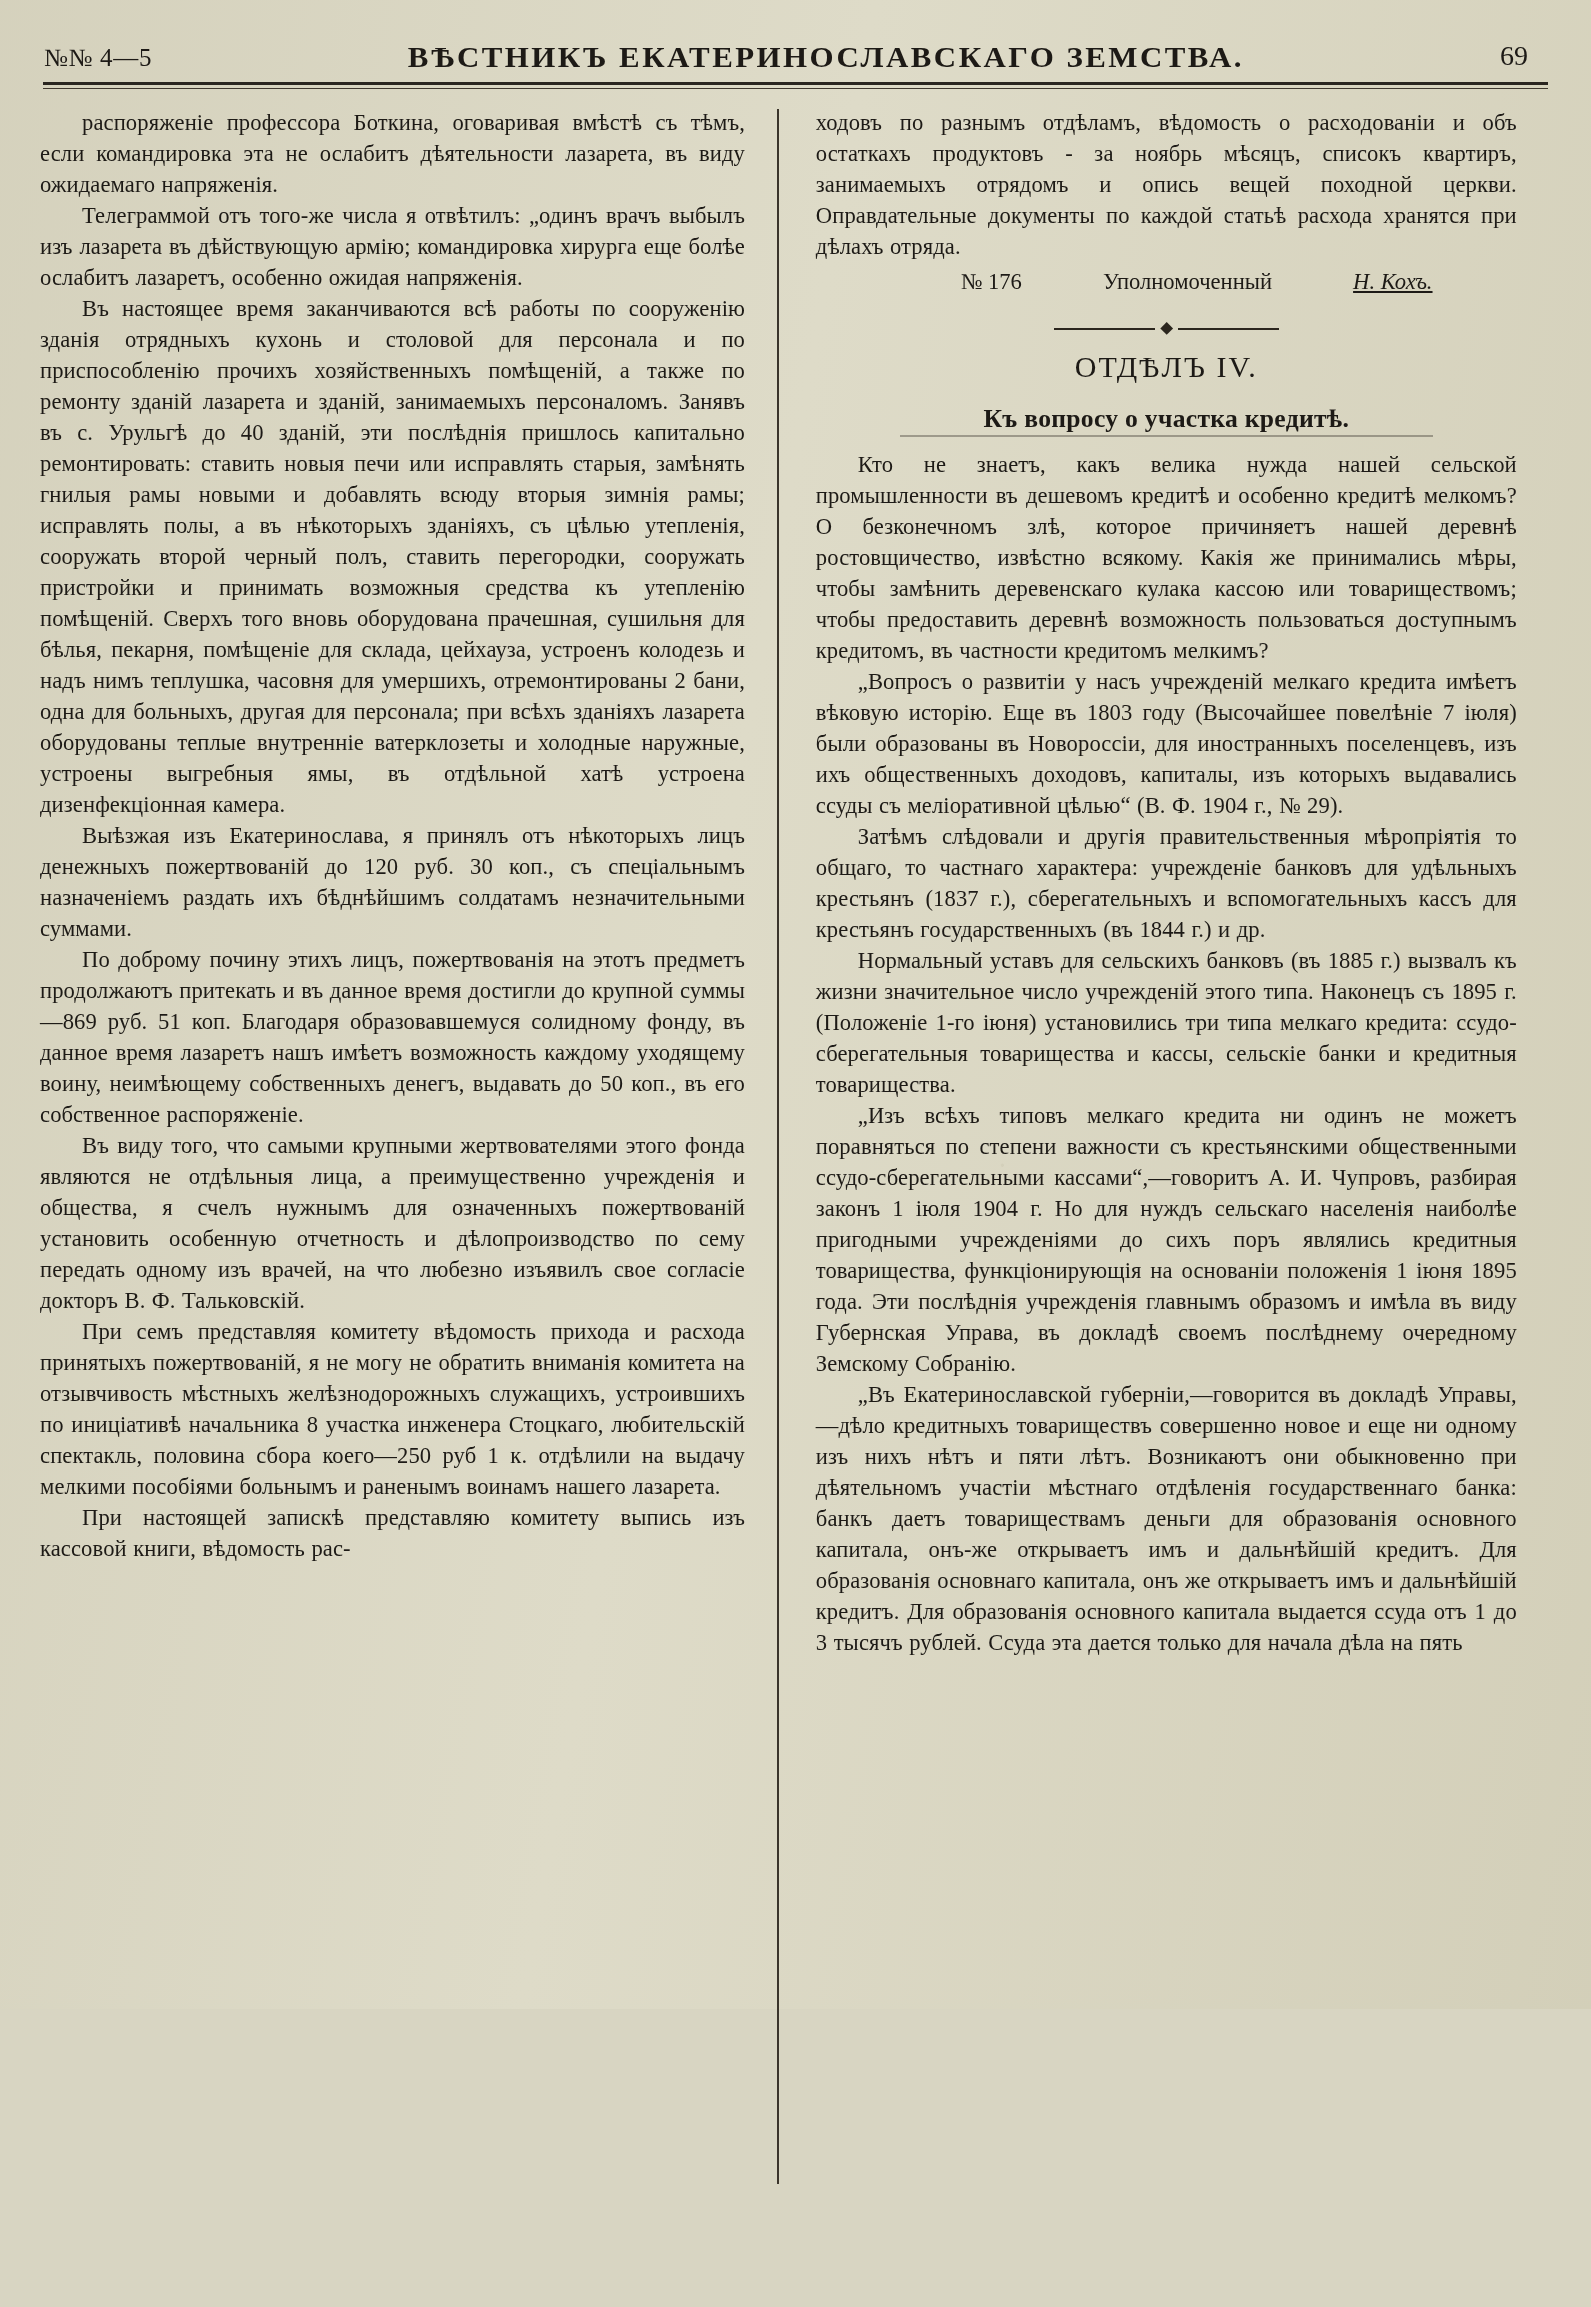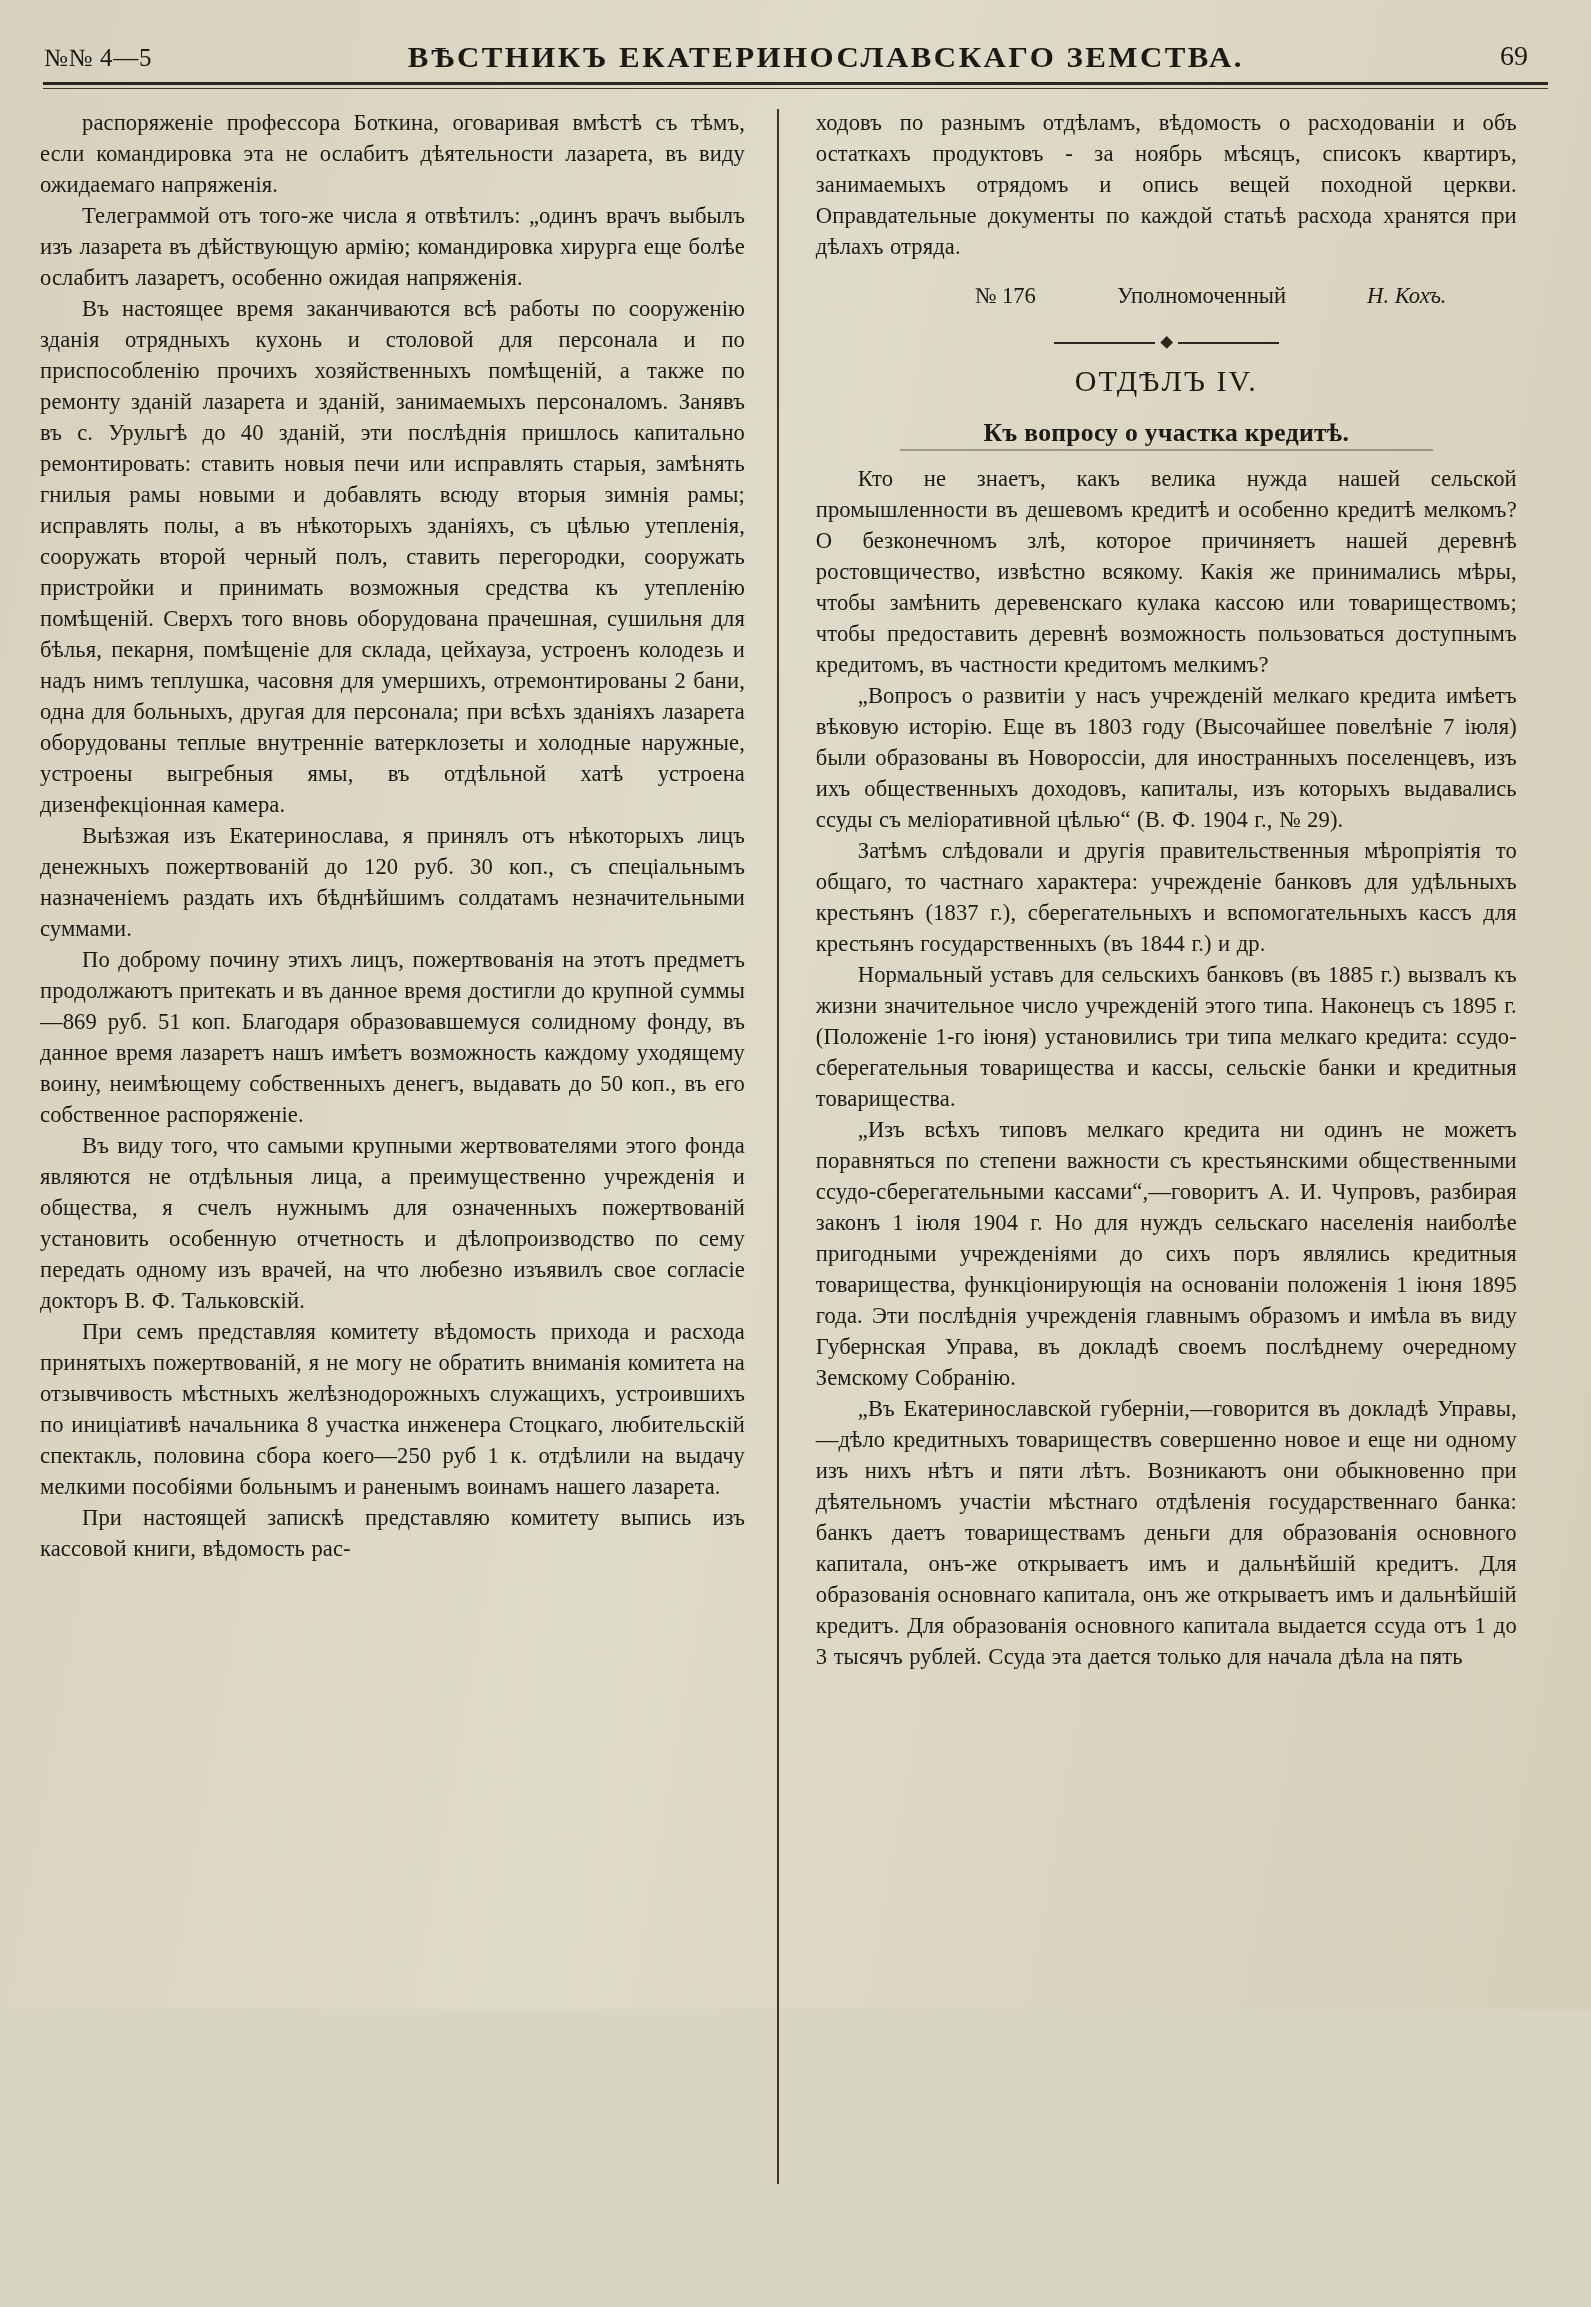--- a/index.html
+++ b/index.html
@@ -94,30 +94,30 @@
     text-align: justify;
     text-indent: 42px;
     letter-spacing: 0.1px;
     word-spacing: 0.7px;
     text-justify: inter-word;
   }
   p.para.noindent { text-indent: 0; }
 
   
   .signature-line {
-    margin: 18px;
+    margin: 4px;
     font-size: 22.6px;
     line-height: 32px;
     display: flex;
     justify-content: flex-start;
     padding-left: 141px;
     gap: 81px;
     white-space: nowrap;
   }
-  .signature-name { font-style: italic; }
+  .signature-name { font-style: italic; text-decoration: underline; }
   .place-line {
     margin: 0;
     font-size: 22.6px;
     line-height: 32px;
     text-align: left;
   }
 
   
   .ornament {
     text-align: center;

